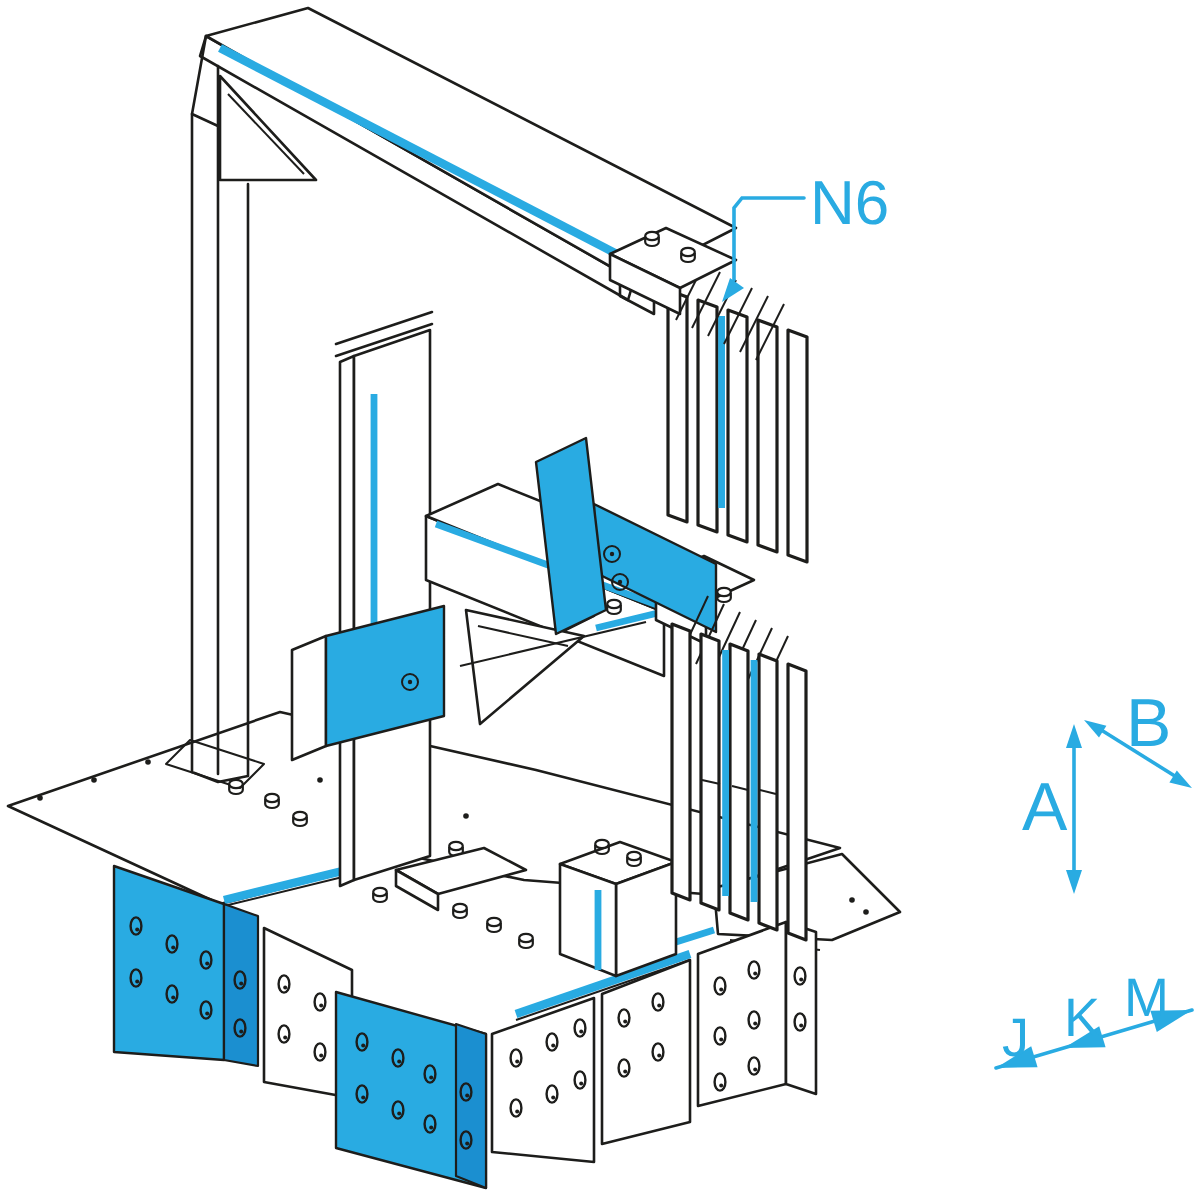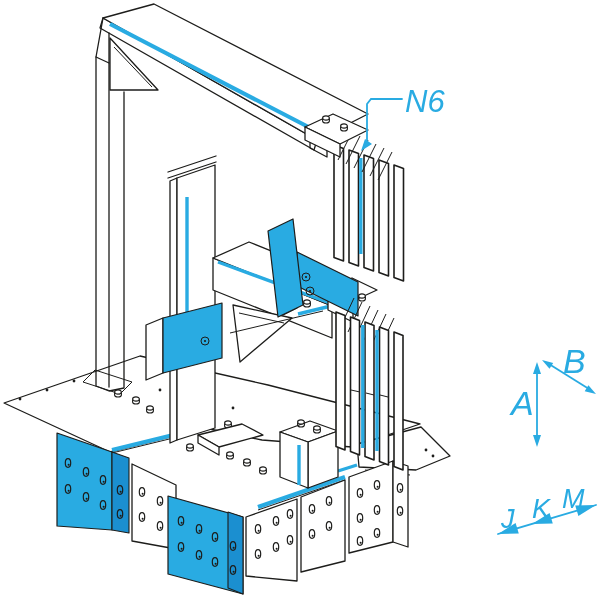--- a/index.html
+++ b/index.html
@@ -2,21 +2,21 @@
 <html style="--color-accent: #29ABE2; --color-accent-dark: #1B8FD0; --color-line: #1D1D1B; --color-background: #FFFFFF;"><head>
 <meta charset="utf-8">
 <style>
   :root{
     --color-accent:#29ABE2;
     --color-accent-dark:#1B8FD0;
     --color-line:#1D1D1B;
     --color-background:#FFFFFF;
   }
   html,body{margin:0;padding:0;background:var(--color-background);}
-  .stage{width:600px;height:600px;position:relative;background:var(--color-background);overflow:hidden;font-style:italic;}
+  .stage{width:600px;height:600px;position:relative;background:var(--color-background);overflow:hidden;}
   svg{display:block;}
   .ln{stroke:var(--color-line);stroke-width:1.3;fill:none;stroke-linejoin:round;stroke-linecap:round;}
   .thin{stroke:var(--color-line);stroke-width:1;fill:none;stroke-linejoin:round;}
   .fw{stroke:var(--color-line);stroke-width:1.3;fill:#fff;stroke-linejoin:round;}
   .fwt{stroke:var(--color-line);stroke-width:1.6;fill:#fff;stroke-linejoin:round;}
   .fa{stroke:var(--color-line);stroke-width:1.2;fill:var(--color-accent);stroke-linejoin:round;}
   .fad{stroke:var(--color-line);stroke-width:1.1;fill:var(--color-accent-dark);stroke-linejoin:round;}
   .as{stroke:var(--color-accent);stroke-width:4.2;fill:none;stroke-linecap:butt;}
   .as2{stroke:var(--color-accent);stroke-width:3.4;fill:none;stroke-linecap:butt;}
   .aw{stroke:var(--color-accent);stroke-width:1.8;fill:none;stroke-linecap:round;}

